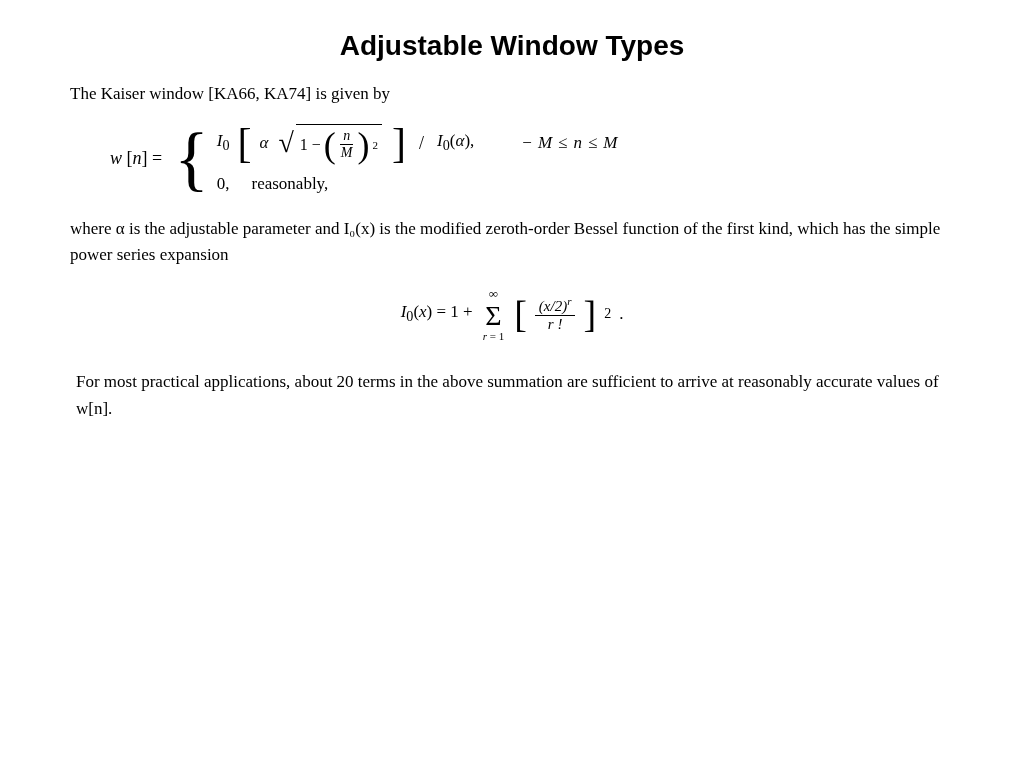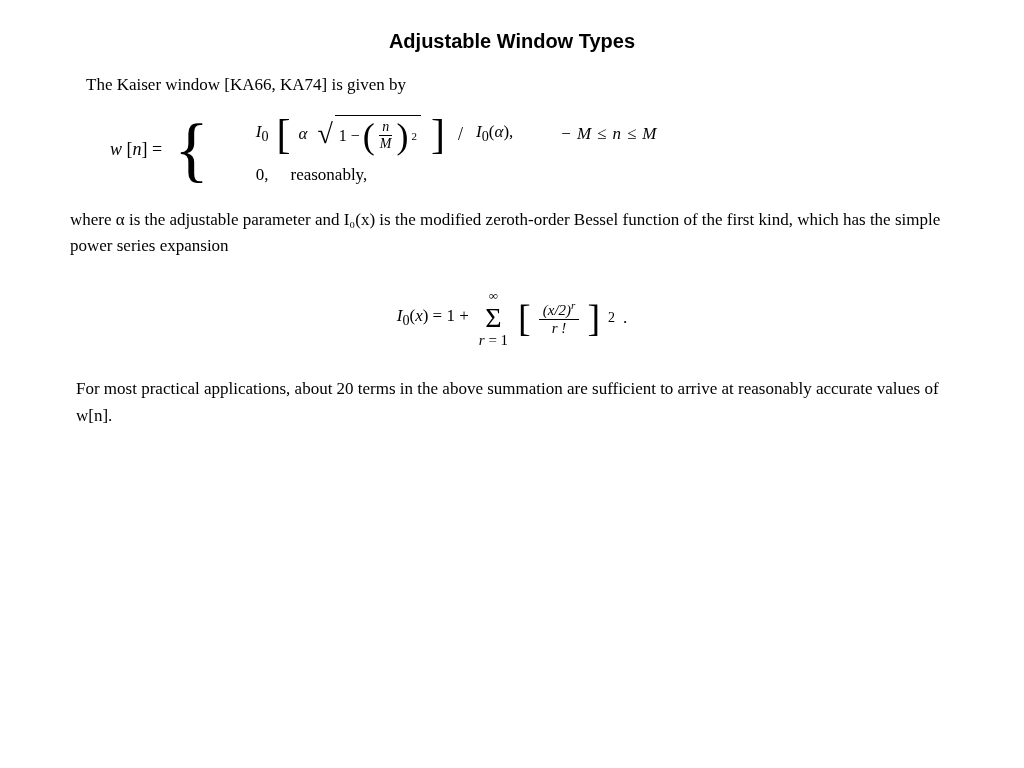--- a/index.html
+++ b/index.html
@@ -8,30 +8,30 @@
       background: #ffffff;
       font-family: 'Times New Roman', Times, serif;
       width: 1024px;
       min-height: 768px;
       padding: 30px 60px;
       color: #000;
     }
 
     h1 {
       text-align: center;
-      font-size: 20px;
+      font-size: 28px;
       font-weight: bold;
       font-family: Arial, Helvetica, sans-serif;
       margin-bottom: 22px;
     }
 
     .intro-text {
       font-size: 17px;
       margin-bottom: 18px;
-      margin-left: 26px;
+      margin-left: 10px;
     }
 
     .kaiser-formula {
       display: flex;
       align-items: center;
       justify-content: flex-start;
       margin: 10px 0 22px 50px;
       font-size: 17px;
     }
 
@@ -52,21 +52,20 @@
       line-height: 1;
       margin-right: 8px;
       font-family: 'Times New Roman', serif;
     }
 
     .cases {
       display: flex;
       flex-direction: column;
       justify-content: center;
       gap: 10px;
-      margin-left: 39px;
     }
 
     .case-row {
       display: flex;
       align-items: center;
       gap: 8px;
       font-size: 17px;
     }
 
     .big-sq-open, .big-sq-close {
@@ -148,21 +147,21 @@
       font-size: 17px;
       display: flex;
       align-items: center;
       gap: 6px;
     }
 
     
     .description {
       font-size: 17px;
       line-height: 1.55;
-      margin: 14px 10px 28px 10px;
+      margin: 14px 10px 17px 10px;
     }
 
     
     .bessel-formula {
       display: flex;
       align-items: center;
       justify-content: center;
       margin: 14px 0 26px 0;
       font-size: 17px;
       gap: 8px;
@@ -177,21 +176,21 @@
       font-size: 14px;
       margin: 0 2px;
     }
 
     .sum-symbol {
       font-size: 28px;
       line-height: 1;
     }
 
     .sum-below {
-      font-size: 15px;
+      font-size: 11px;
     }
 
     .sum-above {
       font-size: 13px;
     }
 
     
     .floor-bracket-open, .floor-bracket-close {
       font-size: 38px;
       line-height: 1;

